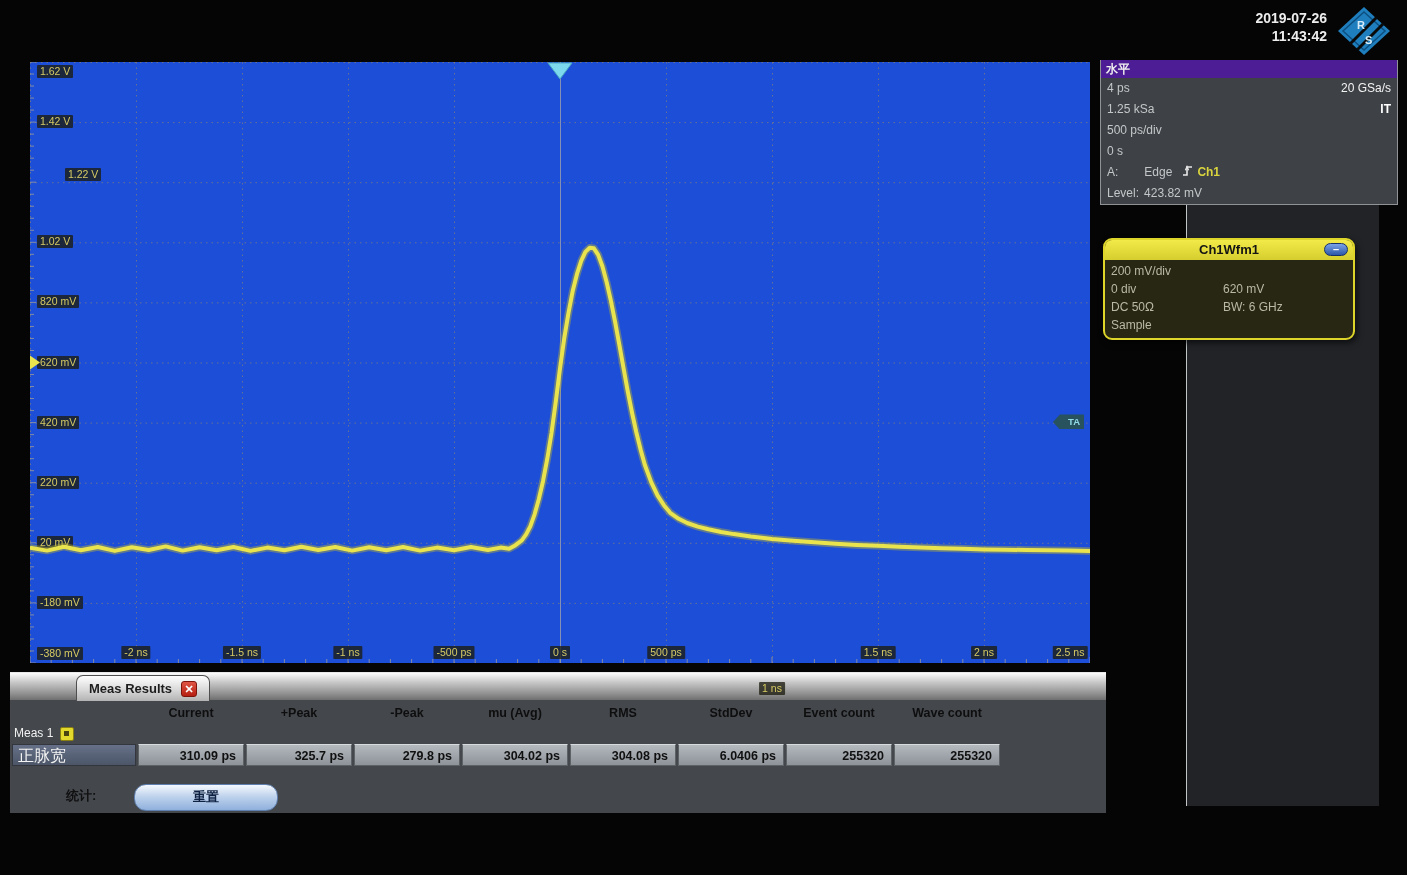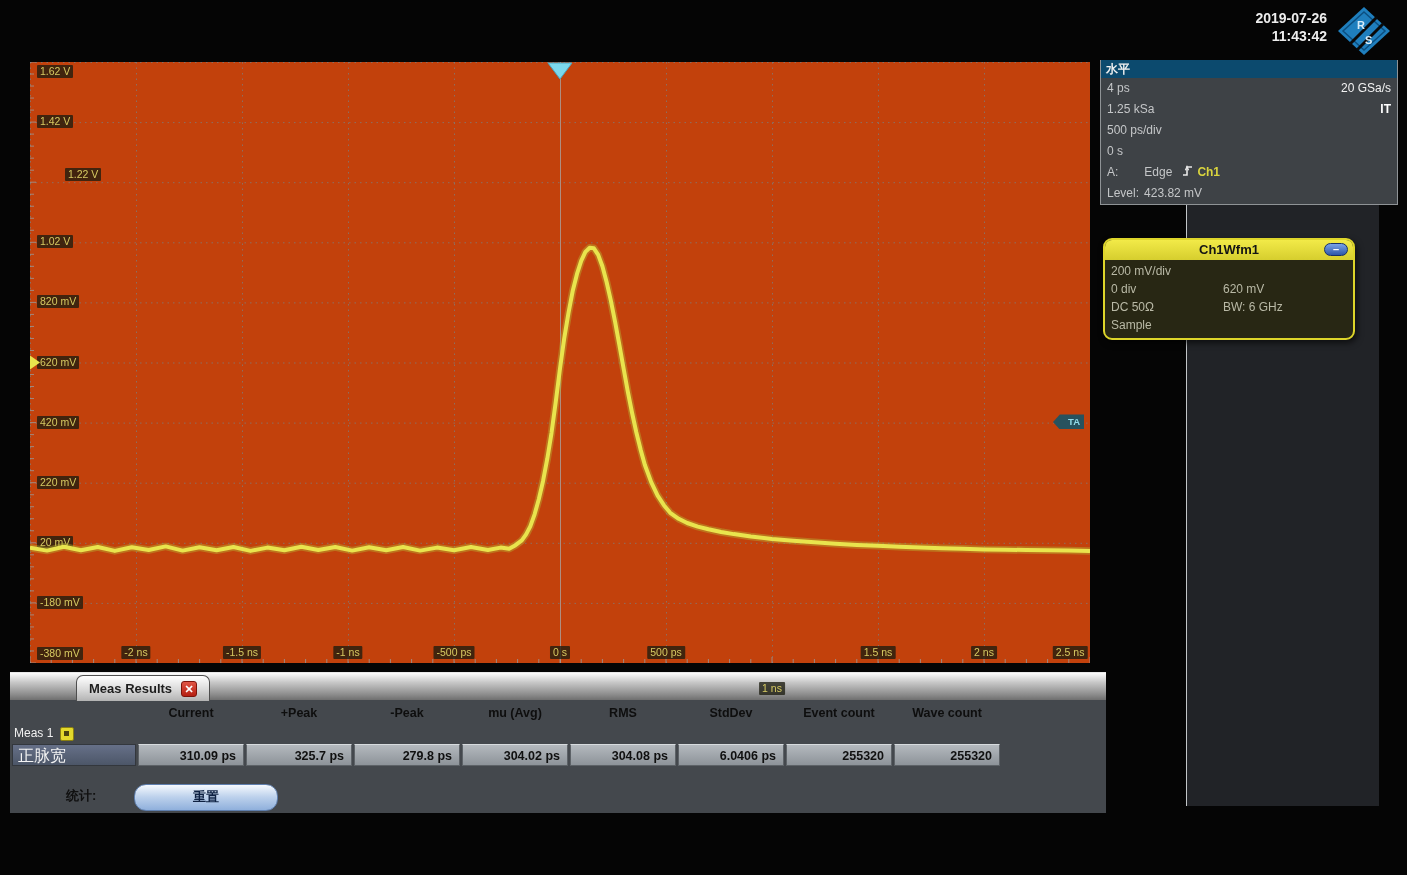--- a/index.html
+++ b/index.html
@@ -5,36 +5,36 @@
   html,body{margin:0;padding:0;background:#000;}
   .screen{position:relative;width:1407px;height:875px;background:#050505;overflow:hidden;
           font-family:"Liberation Sans",sans-serif;-webkit-font-smoothing:antialiased;}
 
   
   .datetime{position:absolute;top:9px;right:80px;text-align:right;color:#ededed;
             font-size:14px;font-weight:bold;line-height:1.3;}
   .rs-logo{position:absolute;top:6px;right:16px;width:54px;height:50px;}
 
   
-  .plot{position:absolute;left:30px;top:62px;width:1060px;height:601px;background:#c2410c;}
+  .plot{position:absolute;left:30px;top:62px;width:1060px;height:601px;background:#1d4ed8;}
   .plot svg{position:absolute;left:0;top:0;}
   .axis-label{position:absolute;font-size:10.5px;line-height:13px;color:#d6ca62;
               background:rgba(28,28,16,.78);padding:0 3px;border-radius:1px;white-space:nowrap;z-index:3;}
   .trace-layer{z-index:4;}
   .marker-layer{z-index:5;}
   .ta-tag{position:absolute;z-index:6;width:31px;height:15px;background:#27525e;color:#93dbe9;
           font-size:9.5px;font-weight:bold;line-height:15px;text-align:right;padding-right:4px;
           box-sizing:border-box;clip-path:polygon(0 50%,22% 0,100% 0,100% 100%,22% 100%);}
 
   
   .signal-bar-bg{position:absolute;left:1186px;top:62px;width:192px;height:744px;
                  background:#212327;border-left:1px solid #c2c6c9;z-index:1;}
   .side-panels{position:absolute;left:1100px;top:60px;width:296px;z-index:2;
                border:1px solid #8f9396;border-top:none;background:#3e4246;color:#c4c6c8;font-size:12px;}
-  .panel-header{background:#0c4a6e;color:#f0f0f0;font-weight:bold;font-size:12px;
+  .panel-header{background:#4c1d95;color:#f0f0f0;font-weight:bold;font-size:12px;
                 padding:1px 5px;display:flex;justify-content:space-between;align-items:center;height:16px;}
   .panel-row{display:flex;justify-content:space-between;padding:2px 6px;height:17px;line-height:17px;}
   .hl-white{color:#f2f2f2;}
   .hl-bold{color:#ffffff;font-weight:bold;}
   .auto-badge{color:#c49a2a;font-weight:bold;}
   .ch1-text{color:#d9d43e;font-weight:bold;}
   .edge-icon{display:inline-block;vertical-align:-2px;margin:0 3px 0 10px;}
 
   
   .ch-dialog{position:absolute;left:1103px;top:238px;width:248px;z-index:3;

